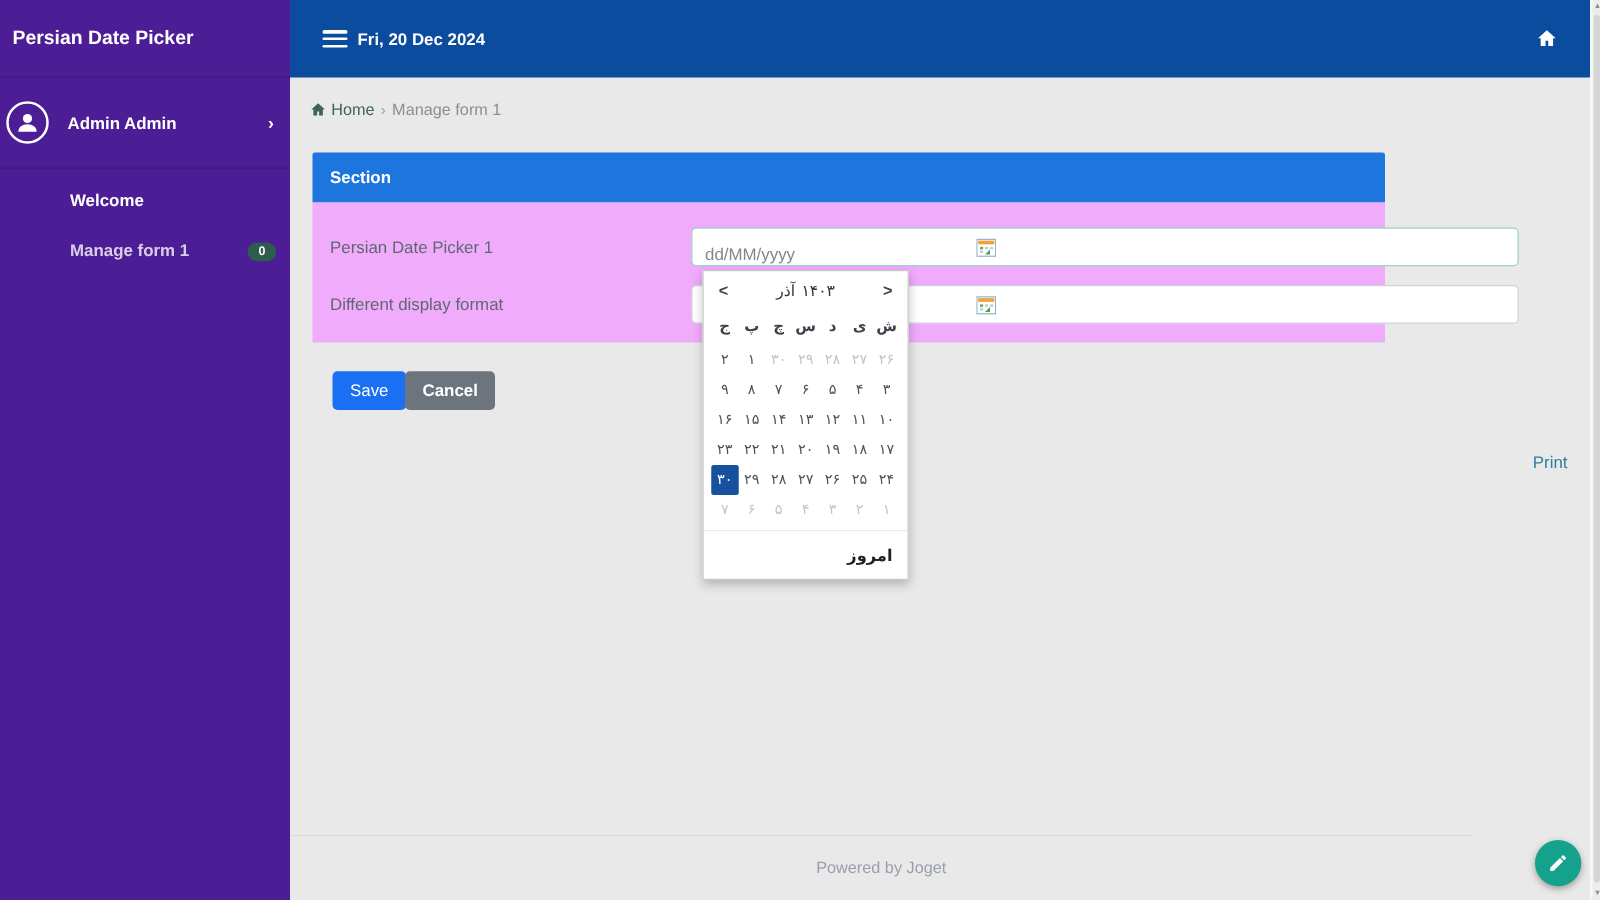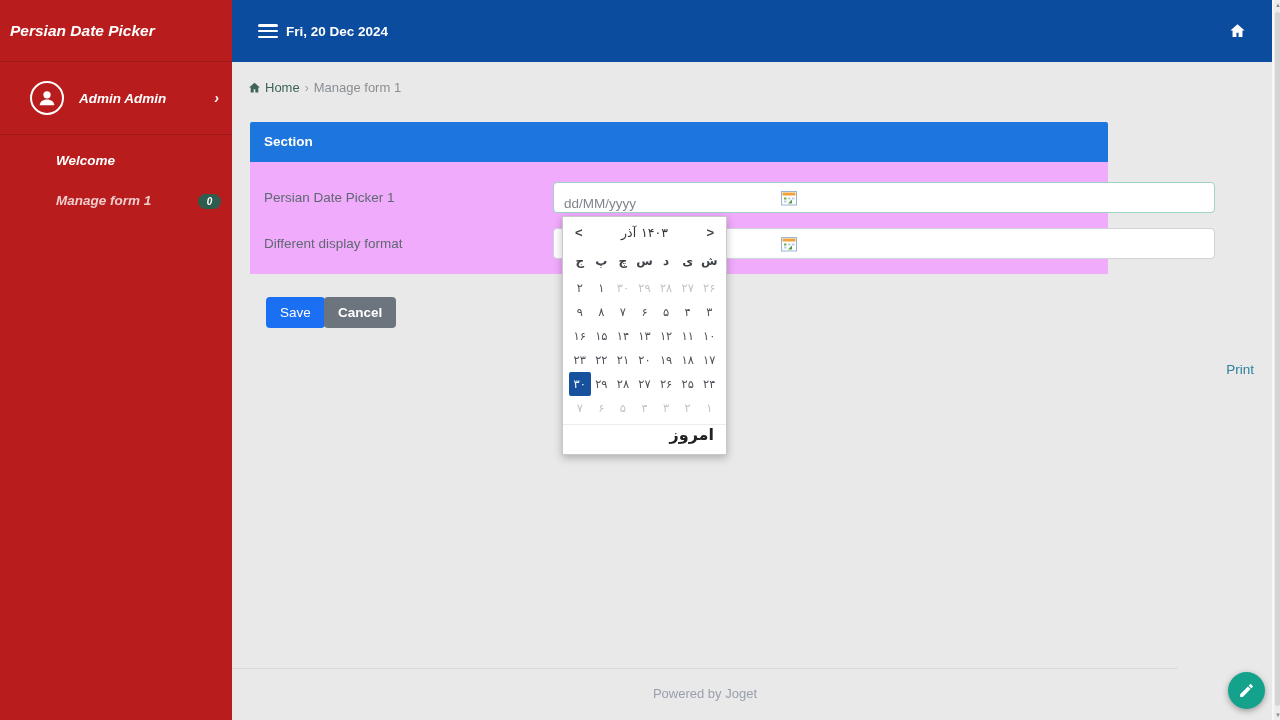--- a/index.html
+++ b/index.html
@@ -1,23 +1,23 @@
 <!DOCTYPE html>
 <html><head>
 <meta charset="utf-8">
 <style>
   * { margin:0; padding:0; box-sizing:border-box; }
   html,body { width:1280px; height:720px; overflow:hidden;
     font-family:"Liberation Sans","DejaVu Sans",sans-serif; background:#e9e9e9; }
 
   
-  #sidebar { position:absolute; left:0; top:0; width:232px; height:720px; background:#b91c1c; z-index:3;font-style:italic; }
+  #sidebar { position:absolute; left:0; top:0; width:232px; height:720px; background:#4c1d95; z-index:3; }
   .sb-header { height:62px; line-height:62px; padding-left:10px; color:#fff; font-weight:bold;
     font-size:15.5px; border-bottom:1px solid rgba(0,0,0,0.14); }
-  .sb-admin { position:relative; height:73px; display:flex; align-items:center; padding-left:30px;
+  .sb-admin { position:relative; height:73px; display:flex; align-items:center; padding-left:5px;
     border-bottom:1px solid rgba(0,0,0,0.14); cursor:pointer; }
   .avatar { width:34px; height:34px; border:2px solid #fff; border-radius:50%;
     display:flex; align-items:center; justify-content:center; flex:none; }
   .sb-admin .name { color:#fff; font-size:13.5px; font-weight:600; margin-left:15px; }
   .sb-admin .chev { position:absolute; right:13px; color:#fff; font-size:14px; font-weight:bold; }
   .sb-menu { padding-top:6px; }
   .sb-item { position:relative; height:40px; line-height:40px; padding-left:56px;
     font-size:13.5px; font-weight:600; color:#fff; cursor:pointer; }
   .sb-item.dim { color:rgba(255,255,255,0.78); }
   .badge { position:absolute; right:11px; top:13px; min-width:23px; height:15px; line-height:15px;
@@ -69,21 +69,21 @@
   .dp-header { direction:ltr; display:flex; align-items:center; justify-content:space-between;
     padding:8px 12px 4px 12px; }
   .dp-nav { font-size:13px; color:#444; font-weight:bold; cursor:pointer; line-height:14px; }
   .dp-title { display:flex; gap:5px; font-size:12.5px; color:#333; }
   .dp-weekdays { display:grid; grid-template-columns:repeat(7,1fr); padding:6px 6px 2px 6px; }
   .dp-weekdays span { text-align:center; font-size:12px; font-weight:600; color:#3c4248; line-height:22px; }
   .dp-grid { display:grid; grid-template-columns:repeat(7,1fr); padding:2px 6px 4px 6px; }
   .dp-cell { text-align:center; font-size:11.5px; color:#4c535a; line-height:24px; height:24px; cursor:pointer; }
   .dp-cell.muted { color:#bfc5cb; }
   .dp-cell.selected { background:#17519e; color:#fff; border-radius:2px; }
-  .dp-footer { border-top:1px solid #ececec; padding:0 12px 10px 12px; font-size:16px;
+  .dp-footer { border-top:1px solid #ececec; padding:12px 12px 10px 12px; font-size:13px;
     font-weight:600; color:#222; text-align:right; direction:rtl; }
   .dp-footer span { cursor:pointer; }
 
   
   #footer { position:absolute; left:232px; top:668px; width:946px; height:52px;
     border-top:1px solid #dadada; text-align:center; }
   #footer .powered { line-height:50px; color:#9aa0ab; font-size:13px; }
   #fab { position:absolute; left:1228px; top:672px; width:37px; height:37px; border-radius:50%;
     background:#15a28c; box-shadow:0 2px 6px rgba(0,0,0,0.35); display:flex; align-items:center;
     justify-content:center; cursor:pointer; z-index:7; }

